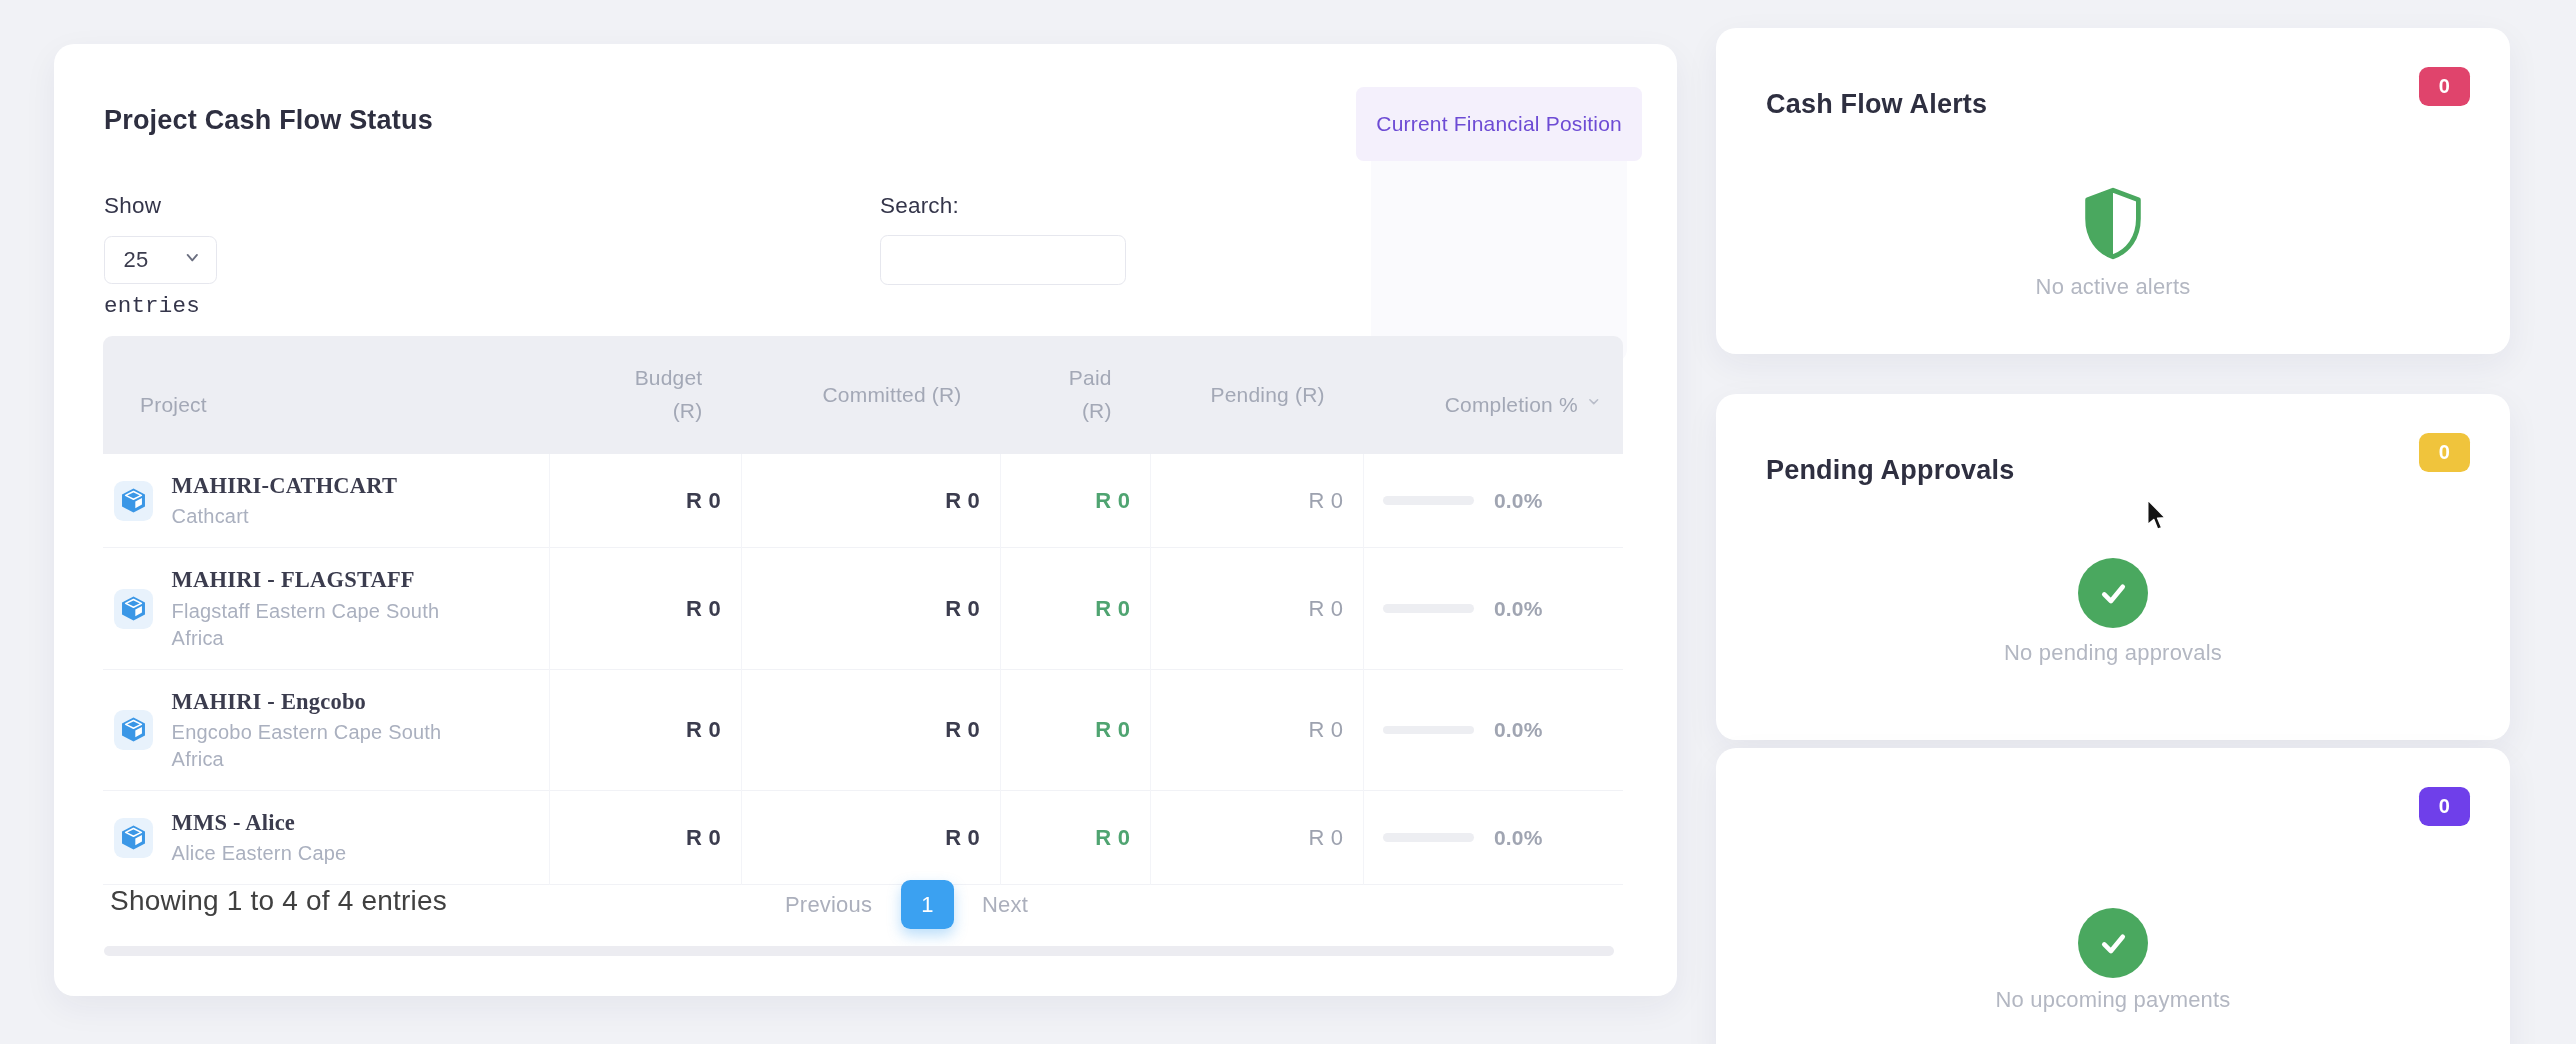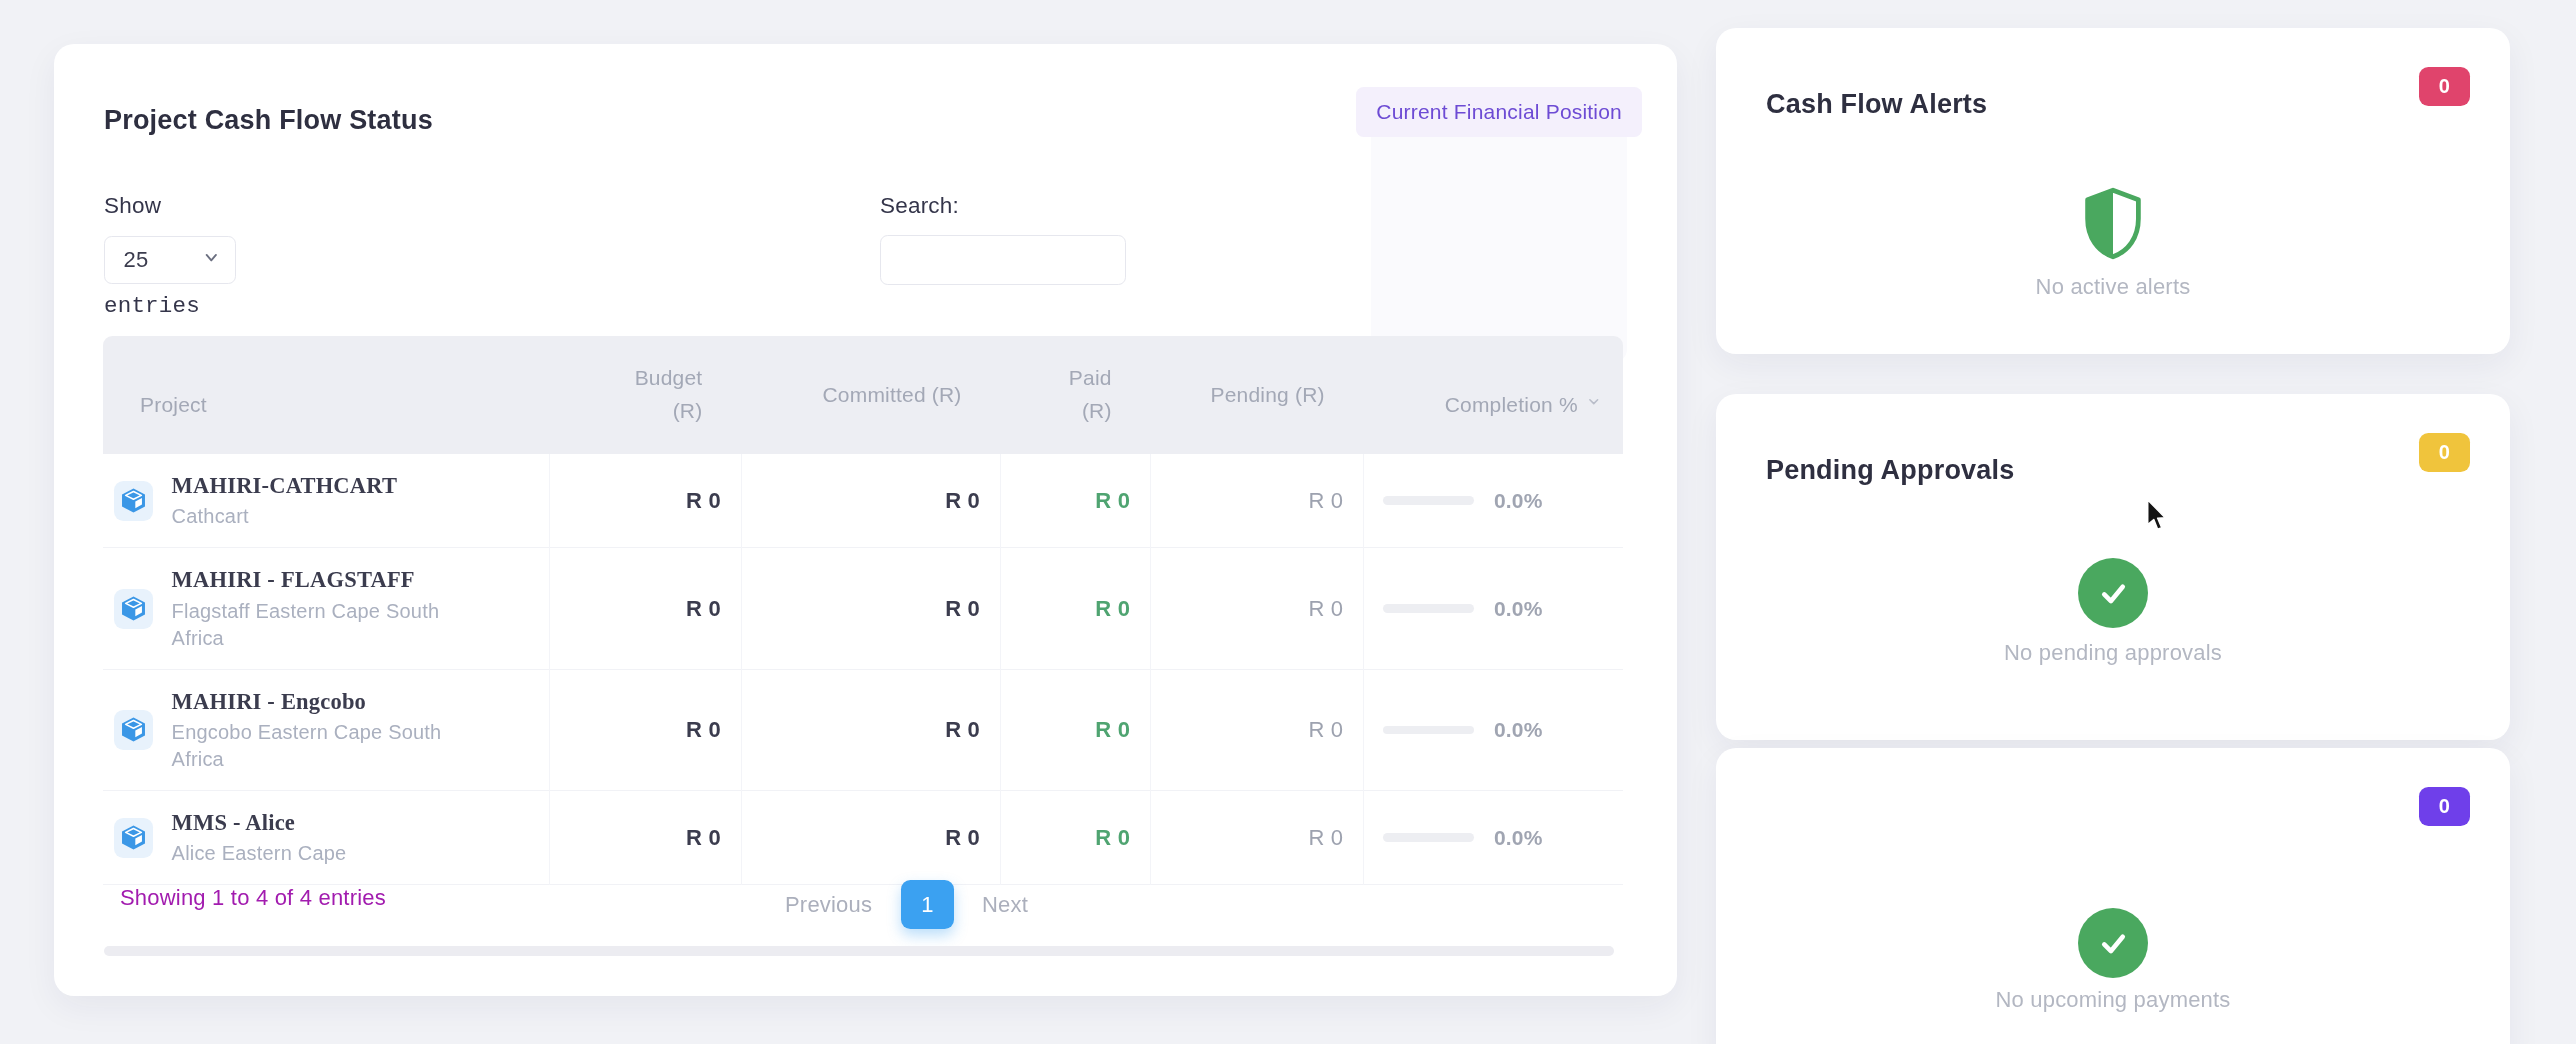--- a/index.html
+++ b/index.html
@@ -2,27 +2,27 @@
 <html style="font-size:12.4px"><head>
 <meta charset="utf-8">
 <style>
   html,body{margin:0;padding:0;background:#f1f2f6;overflow:hidden;}
   body{width:2576px;height:1044px;position:relative;font-family:"Liberation Sans","DejaVu Sans",sans-serif;letter-spacing:0.2px;}
   .card{position:absolute;background:#fff;border-radius:20px;box-shadow:0 11px 34px rgba(40,40,80,.06);}
   
   #left-card{left:54px;top:44px;width:1623px;height:952px;}
   .card-title{position:absolute;left:50px;top:39px;font-size:27px;font-weight:600;color:#2e2f40;}
   #fin-badge{position:absolute;right:35px;top:43px;height:42px;display:flex;align-items:center;
-    padding:4px 20px;background:#f4f0fc;color:#6d4bd4;font-size:21px;font-weight:500;border-radius:7.7px;}
+    padding:16px 20px;background:#f4f0fc;color:#6d4bd4;font-size:21px;font-weight:500;border-radius:7.7px;}
   #ghost{position:absolute;left:1317px;top:81px;width:256px;height:237px;background:#fafafd;border-radius:12.4px;}
   .ctl-label{position:absolute;font-size:22.5px;font-weight:500;color:#34354a;}
   #show-label{left:50px;top:149px;}
   #entries-label{left:50px;top:249px;font-family:Liberation Mono, monospace;}
   #search-label{left:826px;top:149px;}
-  #page-size{position:absolute;left:50px;top:192px;width:132px;height:48px;border:1.5px solid #e6e7ee;border-radius:7.7px;
+  #page-size{position:absolute;left:50px;top:192px;width:113px;height:48px;border:1.5px solid #e6e7ee;border-radius:7.7px;
     display:flex;align-items:center;justify-content:space-between;padding:0 14px 0 18.6px;box-sizing:border-box;
     font-size:22px;color:#3b3c4e;background:#fff;cursor:pointer;}
   #search-input{position:absolute;left:826px;top:191px;width:246px;height:50px;border:1.5px solid #e6e7ee;border-radius:7.7px;
     box-sizing:border-box;font-size:22px;color:#3b3c4e;padding:0 14px;outline:none;background:#fff;}
   
   #table-wrap{position:absolute;left:49px;top:292px;width:1520px;}
   table{width:100%;border-collapse:collapse;table-layout:fixed;}
   thead th{background:#edeef3;height:95px;vertical-align:middle;font-size:21px;font-weight:500;color:#a3a8b6;cursor:pointer;}
   thead th span{white-space:pre-line;line-height:1.55;}
   thead th.left{text-align:left;padding-left:37px;}
@@ -42,21 +42,21 @@
   .proj-icon{width:39px;height:40px;flex:0 0 39px;background:#e8f2fc;border-radius:9.3px;
     display:flex;align-items:center;justify-content:center;}
   .proj-name{display:block;font-size:22.5px;font-weight:600;color:#3b3c4e;line-height:1.3;font-family:Liberation Serif, serif;}
   .proj-loc{display:block;font-size:20px;color:#aab0bf;line-height:1.35;max-width:294px;margin-top:3.1px;}
   .cell-completion{padding-left:18.6px;font-weight:bold;}
   .cell-completion .inner{display:flex;align-items:center;}
   .progress-track{display:inline-block;width:91px;height:8.5px;background:#edeef2;border-radius:4.6px;overflow:hidden;}
   .progress-fill{display:block;height:100%;width:0;background:#4fa471;border-radius:4.6px;}
   .pct{font-size:21px;color:#a0a5b2;margin-left:20px;}
   
-  #page-summary{position:absolute;left:66px;top:841px;font-size:22px;color:#a21caf;}
+  #page-summary{position:absolute;left:56px;top:841px;font-size:28px;color:#404040;}
   .page-link{position:absolute;font-size:22px;color:#abafbc;cursor:pointer;}
   #prev-link{left:731px;top:848px;}
   #next-link{left:928px;top:848px;}
   #page-btn{position:absolute;left:847px;top:836px;width:53px;height:49px;background:#3ba1f1;border-radius:9.3px;
     color:#fff;font-size:22px;display:flex;align-items:center;justify-content:center;
     box-shadow:0 6.2px 14px rgba(59,161,241,.35);cursor:pointer;}
   #hscrollbar{position:absolute;left:50px;top:902px;width:1510px;height:10px;background:#ececf1;border-radius:5.4px;cursor:pointer;}
   
   #card-alerts{left:1716px;top:28px;width:794px;height:326px;}
   #card-approvals{left:1716px;top:394px;width:794px;height:346px;}

